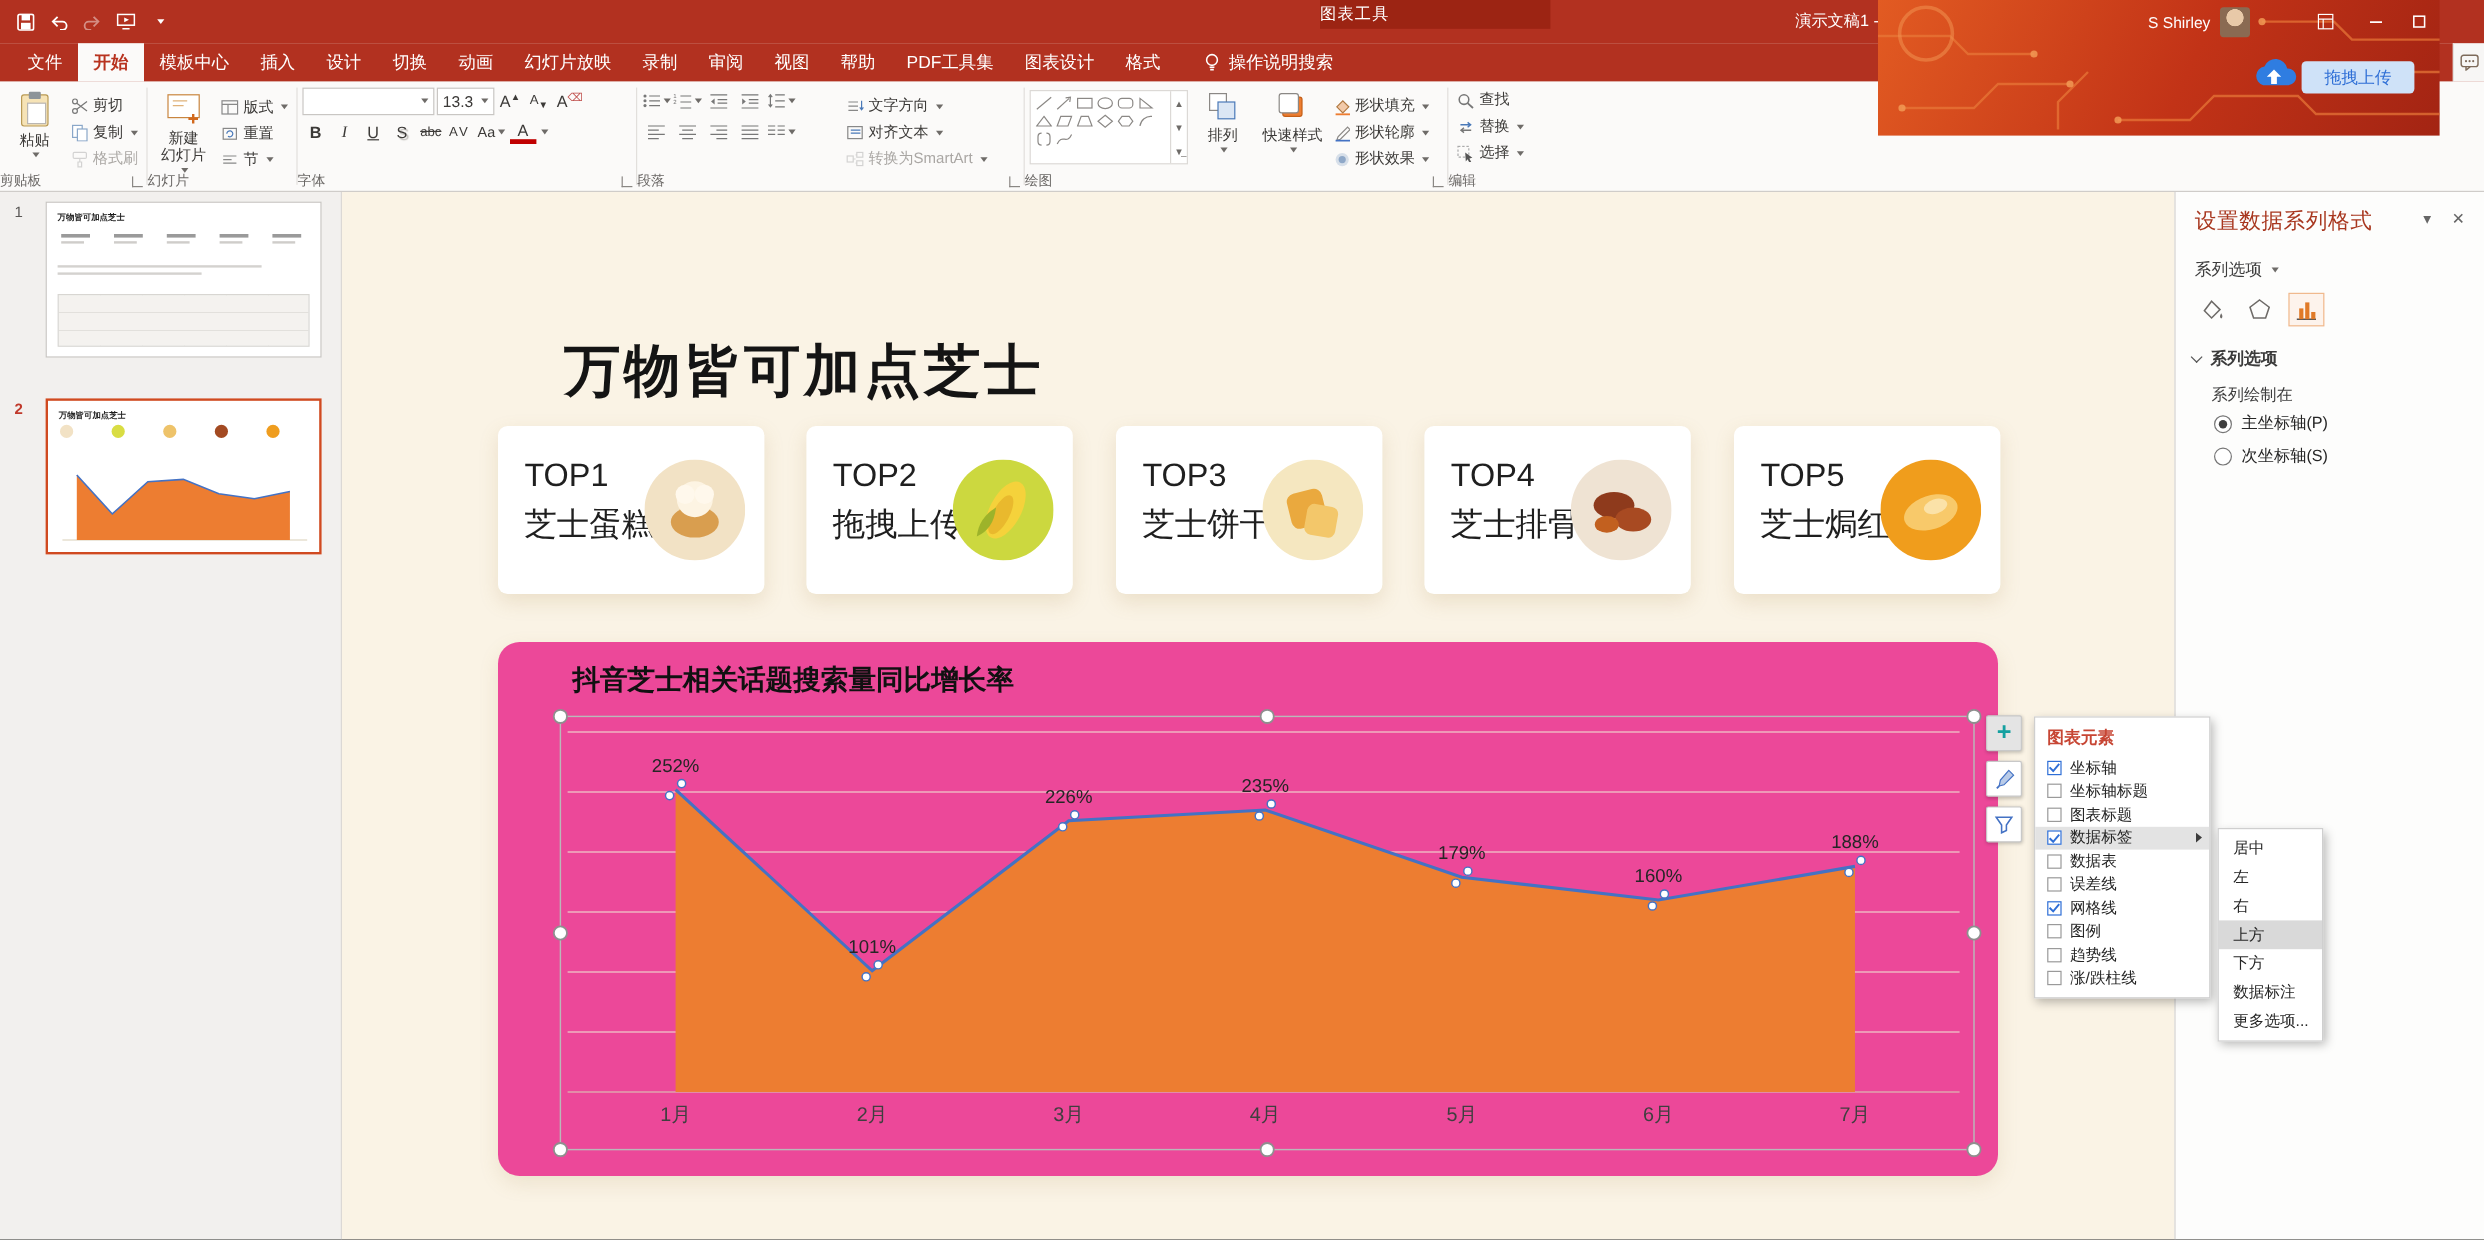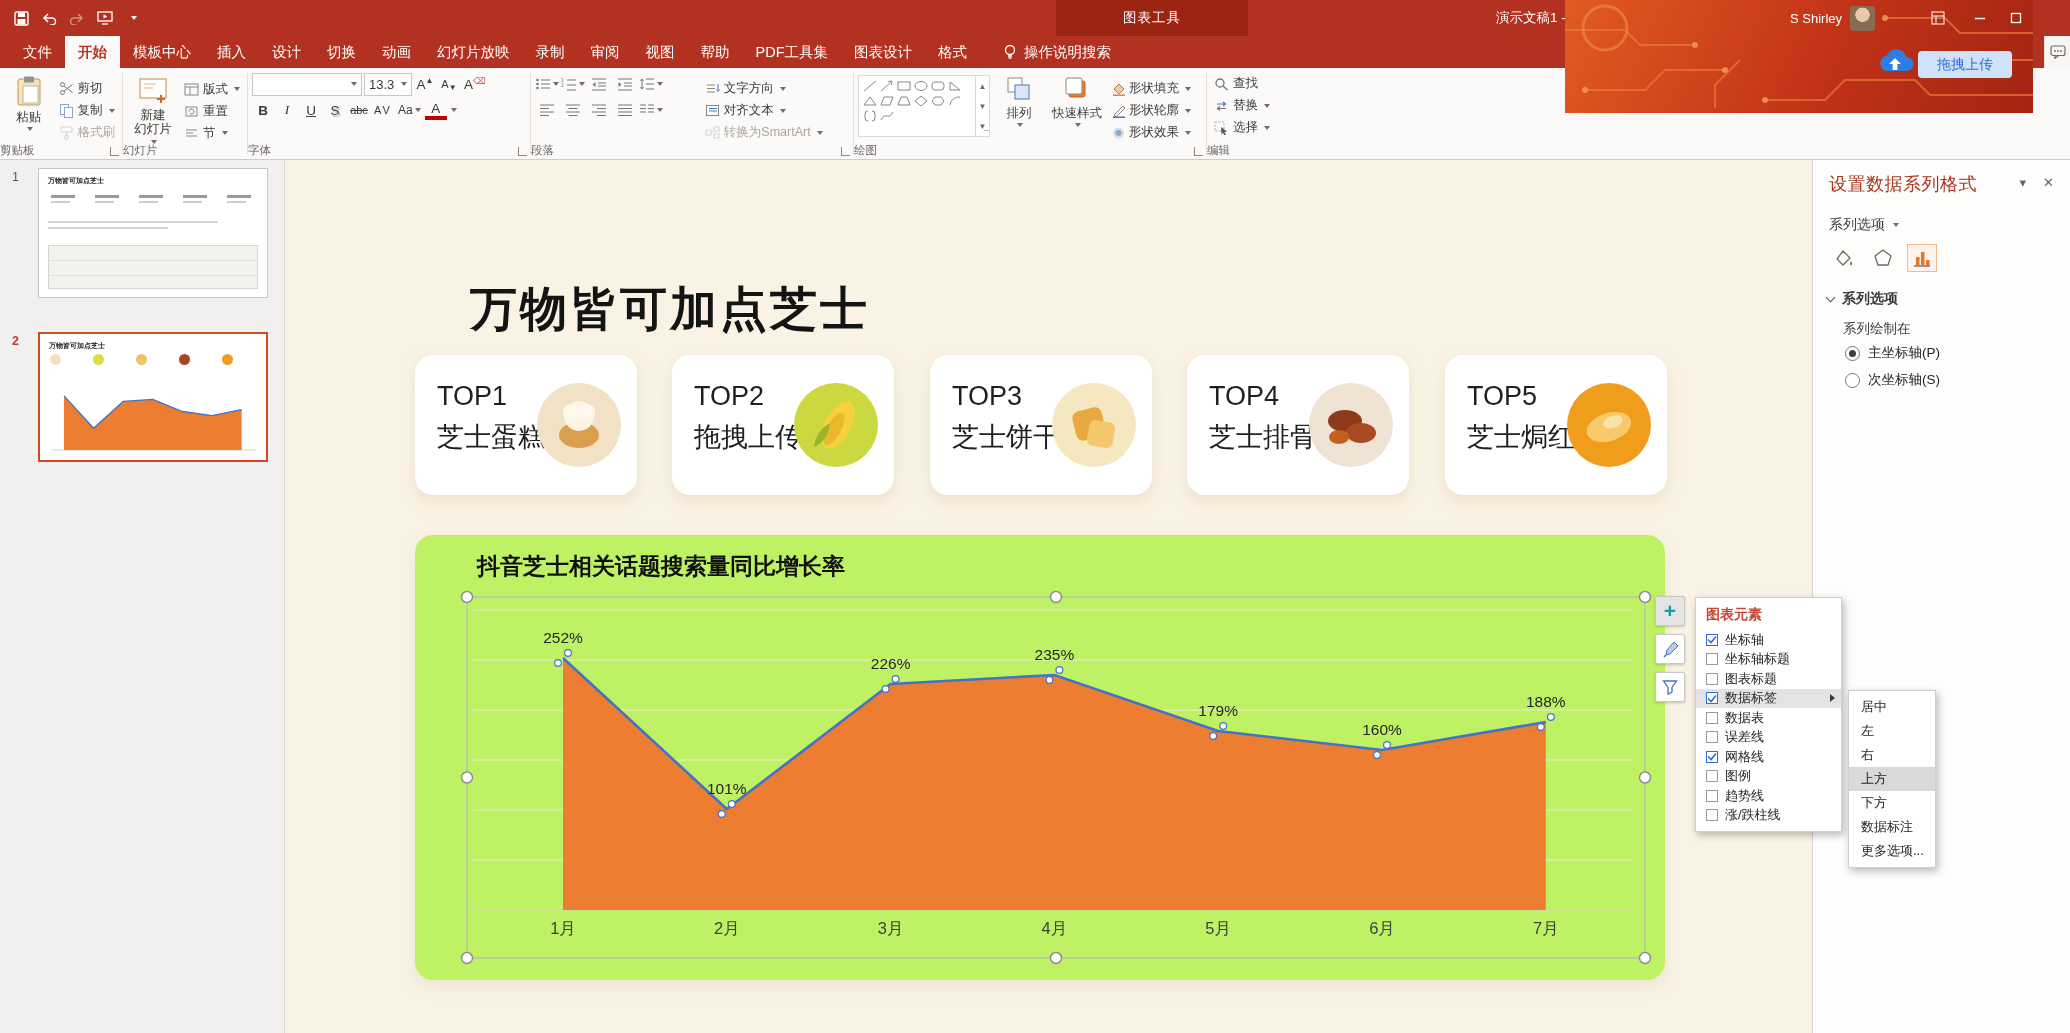--- a/index.html
+++ b/index.html
@@ -7,22 +7,22 @@
   #app{position:relative;width:2070px;height:1033px;overflow:hidden;background:#f2f0ee;
        font-family:"Liberation Sans",sans-serif;user-select:none}
   .abs{position:absolute}
   svg text{font-family:"Liberation Sans",sans-serif}
 
   
   #titlebar{position:absolute;left:0;top:0;width:2070px;height:36px;background:#b23120;color:#fff}
   .qat{position:absolute;left:8px;top:0;height:36px;display:flex;align-items:center;gap:2px}
   .qbtn{width:26px;height:28px;display:flex;align-items:center;justify-content:center;border-radius:2px;color:#fff;font-size:14px}
   .qbtn.dim{opacity:.45}
-  .ctx-band{position:absolute;left:1056px;top:0;width:192px;height:36px;background:#9c2413;
-            display:flex;align-items:center;justify-content:center;font-size:13.5px;letter-spacing:1px}
+  .ctx-band{position:absolute;left:1100px;top:0;width:192px;height:24px;background:#9c2413;
+            display:flex;align-items:center;justify-content:flex-start;font-size:13.5px;letter-spacing:1px}
   .win-title{position:absolute;left:1496px;top:0;height:36px;display:flex;align-items:center;font-size:13.5px}
 
   
   #deco{position:absolute;left:1565px;top:0;width:468px;height:113px;z-index:5;
         background:linear-gradient(115deg,#e25b22,#c23317 55%,#a32413);overflow:hidden}
   .acct{position:absolute;left:225px;top:0;height:36px;display:flex;align-items:center;gap:8px;color:#fff;font-size:13px}
   .avatar{width:25px;height:25px;border-radius:3px;background:radial-gradient(circle at 50% 35%,#e8c9a8 0 34%,#8a6a52 36% 100%)}
   .winbtn{position:absolute;top:0;width:36px;height:36px;display:flex;align-items:center;justify-content:center;color:#fff;font-size:15px}
   .upload-pill{position:absolute;left:353px;top:51px;width:94px;height:27px;background:#cfe2f8;color:#2f6fd6;
                border-radius:4px;display:flex;align-items:center;justify-content:center;font-size:14px;font-weight:normal}
@@ -72,26 +72,26 @@
   .t1-line{position:absolute;left:9px;height:2px;background:#d4d2cf}
   .t1-table{position:absolute;left:9px;top:76px;width:210px;height:44px;border:1px solid #d8d6d2;
     background:repeating-linear-gradient(to bottom,#f4f2ef 0 14px,#e2e0dc 14px 15px),
                repeating-linear-gradient(to right,transparent 0 34px,#e6e4e0 34px 35px)}
   .t2-dots{position:absolute;left:10px;top:20px;display:flex;gap:32px}
   .t2-dots span{width:11px;height:11px;border-radius:50%}
 
   
   #canvas{position:absolute;left:285px;top:160px;width:1527px;height:873px;background:#faf3e5;overflow:hidden}
   .slide-title{position:absolute;left:185px;top:118px;font-size:47px;font-weight:800;color:#141414;letter-spacing:3px}
-  .card{position:absolute;top:195px;width:222px;height:140px;background:#fff;border-radius:18px;
+  .card{position:absolute;top:195px;width:222px;height:140px;background:#fff;border-radius:8px;
         box-shadow:0 6px 16px rgba(170,140,80,.18)}
   .card .rank{position:absolute;left:22px;top:26px;font-size:27px;color:#1f1f1f}
   .card .name{position:absolute;left:22px;top:64px;font-size:27px;color:#1f1f1f}
   .card .pic{position:absolute;right:16px;top:28px;width:84px;height:84px}
-  #chartcard{position:absolute;left:130px;top:375px;width:1250px;height:445px;background:#bef264;border-radius:18px;
+  #chartcard{position:absolute;left:130px;top:375px;width:1250px;height:445px;background:#ec4899;border-radius:18px;
              box-shadow:0 6px 16px rgba(170,140,80,.15)}
   #chart-title{position:absolute;left:62px;top:16px;font-size:23px;font-weight:bold;color:#111}
   #main-chart-svg{position:absolute;left:0;top:0}
   .floatbtn{position:absolute;left:1370px;width:30px;height:30px;background:#fff;border:1px solid #c8c8c8;border-radius:2px;
             display:flex;align-items:center;justify-content:center;box-shadow:0 1px 3px rgba(0,0,0,.2)}
   .floatbtn.active{background:#e4e4e4}
   .plus-glyph{font-size:21px;line-height:1;color:#14a0a0;font-weight:bold;margin-top:-2px}
 
   
   #chart-elements-menu{position:absolute;left:1695px;top:597px;width:147px;background:#fff;border:1px solid #cfcfcf;

